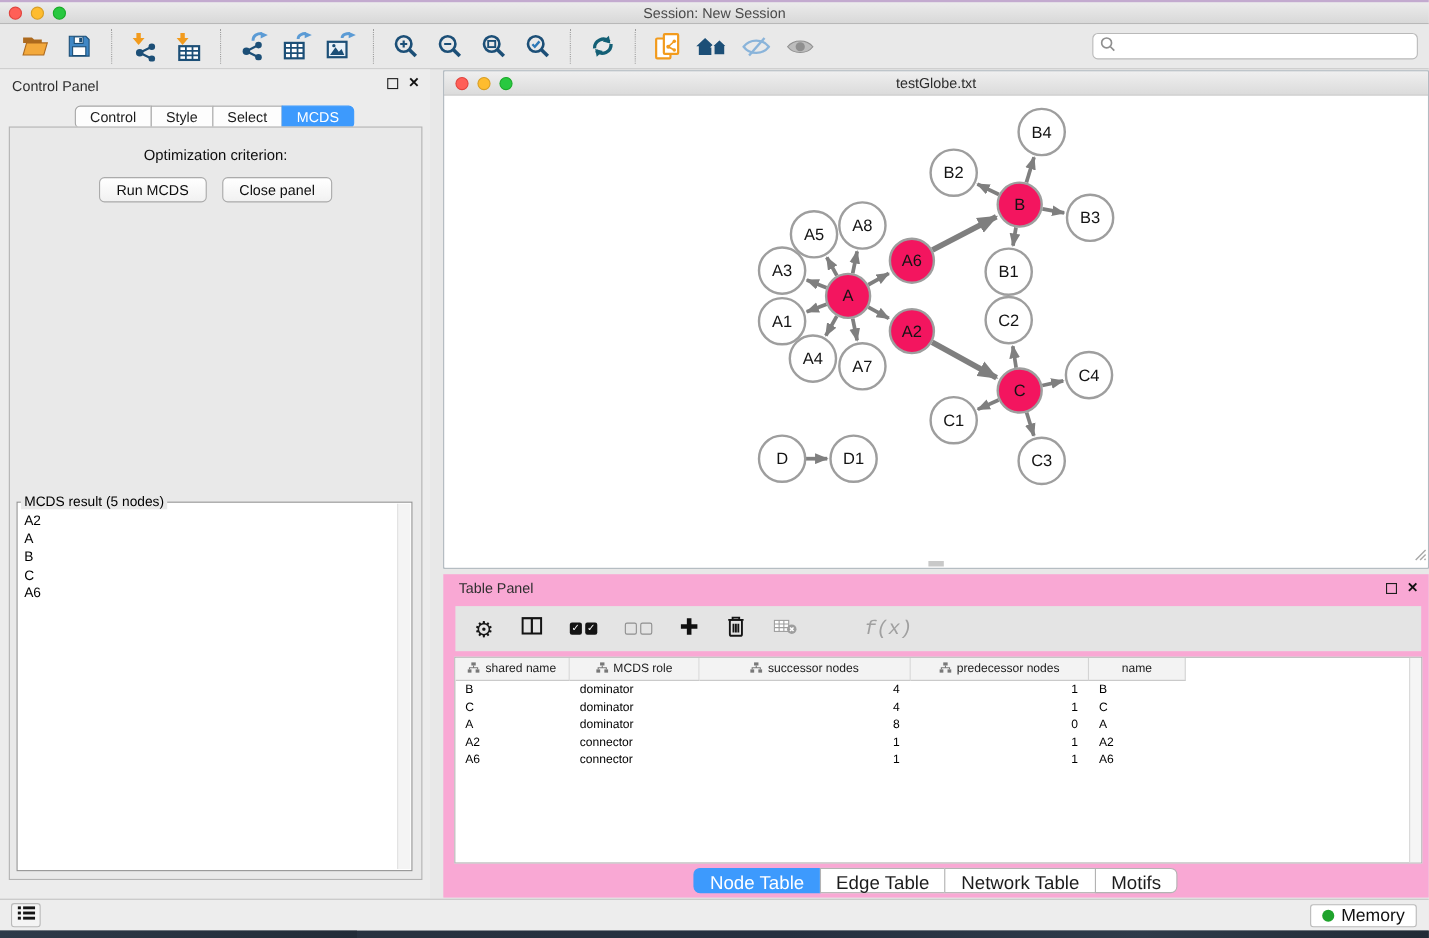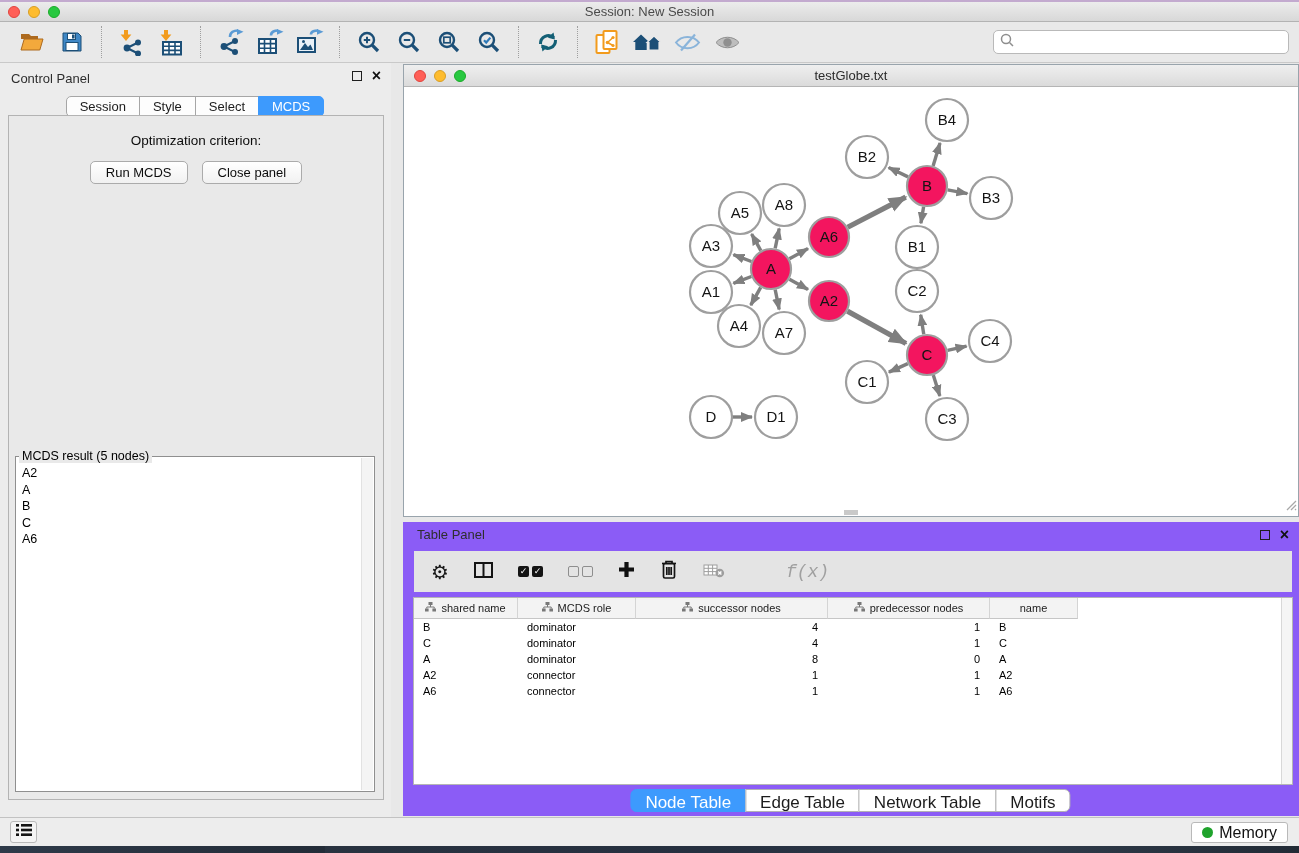--- a/index.html
+++ b/index.html
@@ -61,21 +61,21 @@
     background:#fff; border:1px solid #99a4ac; }
   .nw-titlebar { position:relative; height:22px; background:linear-gradient(#efefef,#dbdbdb);
     border-bottom:1px solid #b5b5b5; }
   .nw-titlebar .lights { top:5px; left:10px; }
   .nw-title { text-align:center; line-height:21px; font-size:13px; color:#2b2b2b; }
   .nw-canvas { position:relative; width:894px; height:429px; background:#fff; }
   .grip { position:absolute; right:1px; bottom:1px; }
   .hthumb { position:absolute; left:440px; bottom:1px; width:14px; height:5px; background:#c9c9c9; }
 
   
-  .table-panel { position:absolute; left:403px; top:522px; right:0; bottom:37px; background:#8b5cf6; }
+  .table-panel { position:absolute; left:403px; top:522px; right:0; bottom:37px; background:#f9a8d4; }
   .tp-title { position:absolute; left:14px; top:5px; font-size:13px; color:#2e2e2e; }
   .tp-toolbar { position:absolute; left:11px; right:7px; top:29px; height:41px; background:#e4e4e4;
     display:flex; align-items:center; padding-left:17px; gap:25px; }
   .gear { font-size:20px; color:#161616; line-height:20px; font-family:"DejaVu Sans",sans-serif; }
   .cbpair { display:flex; gap:3px; }
   .cb { width:11px; height:11px; border-radius:2px; }
   .cb.on { background:#141414; color:#fff; font-size:9px; line-height:11px; text-align:center; }
   .cb.off { border:1.5px solid #8e8e8e; background:transparent; }
   .fx { font-family:Liberation Mono, monospace; font-style:italic; font-size:18px; color:#a0a0a0;margin-left:36px; }
   .tp-table { position:absolute; left:10px; right:6px; top:75px; bottom:31px; background:#fff;
@@ -269,21 +269,21 @@
     </div>
   </div>
 
   <div class="control-panel">
     <div class="cp-title">Control Panel</div>
     <div class="panel-icons">
       <span class="box-icon"></span>
       <span class="x-icon">×</span>
     </div>
     <div class="cp-tabs">
-        <div class="ctab">Session</div>
+        <div class="ctab">Control</div>
         <div class="ctab">Style</div>
         <div class="ctab">Select</div>
         <div class="ctab active">MCDS</div>
       </div>
     <div class="cp-content">
       <div class="opt-label">Optimization criterion:</div>
       <div class="btn-row">
         <button class="pbtn">Run MCDS</button>
         <button class="pbtn">Close panel</button>
       </div>

